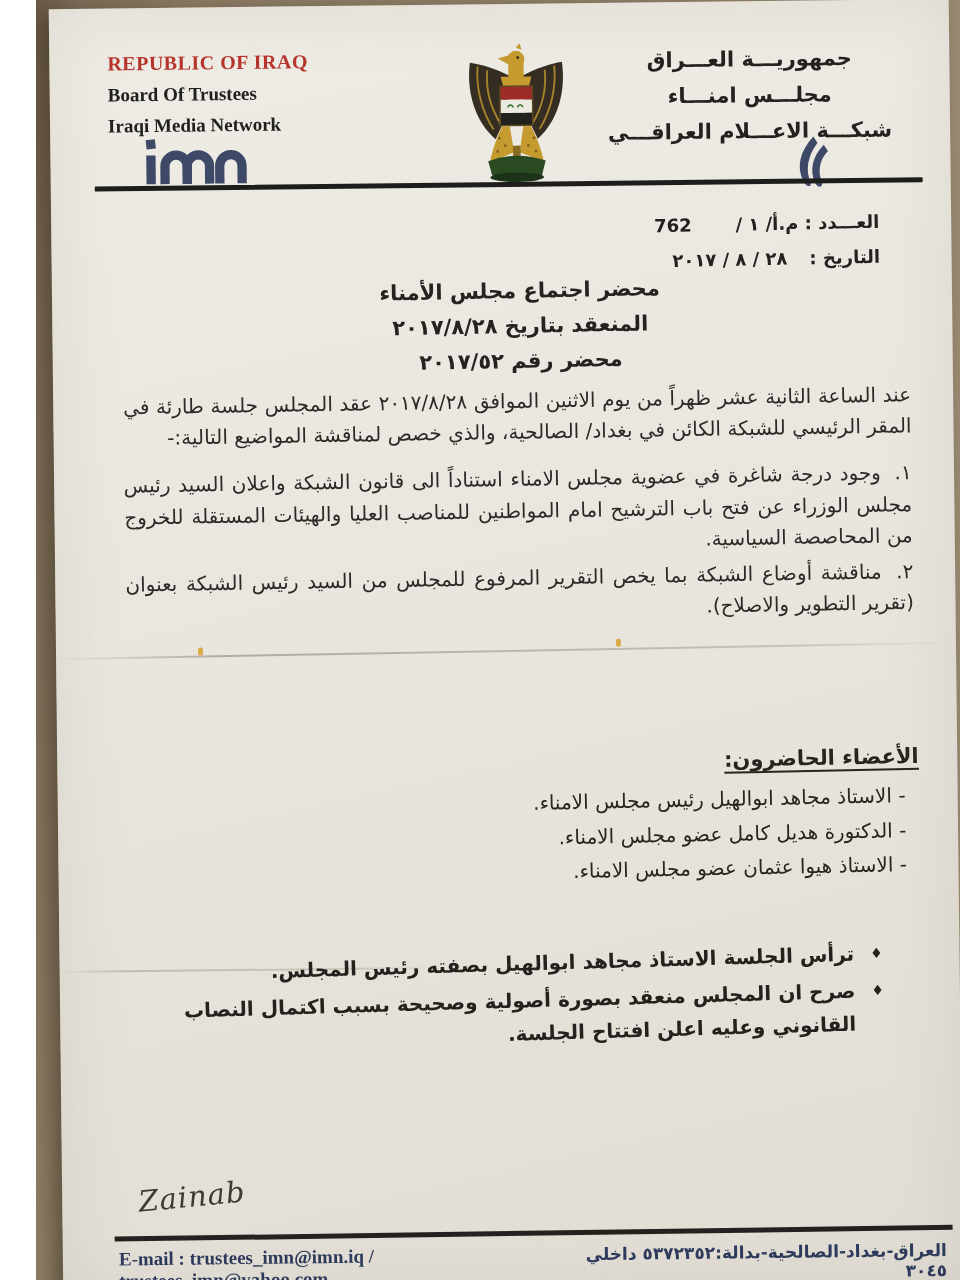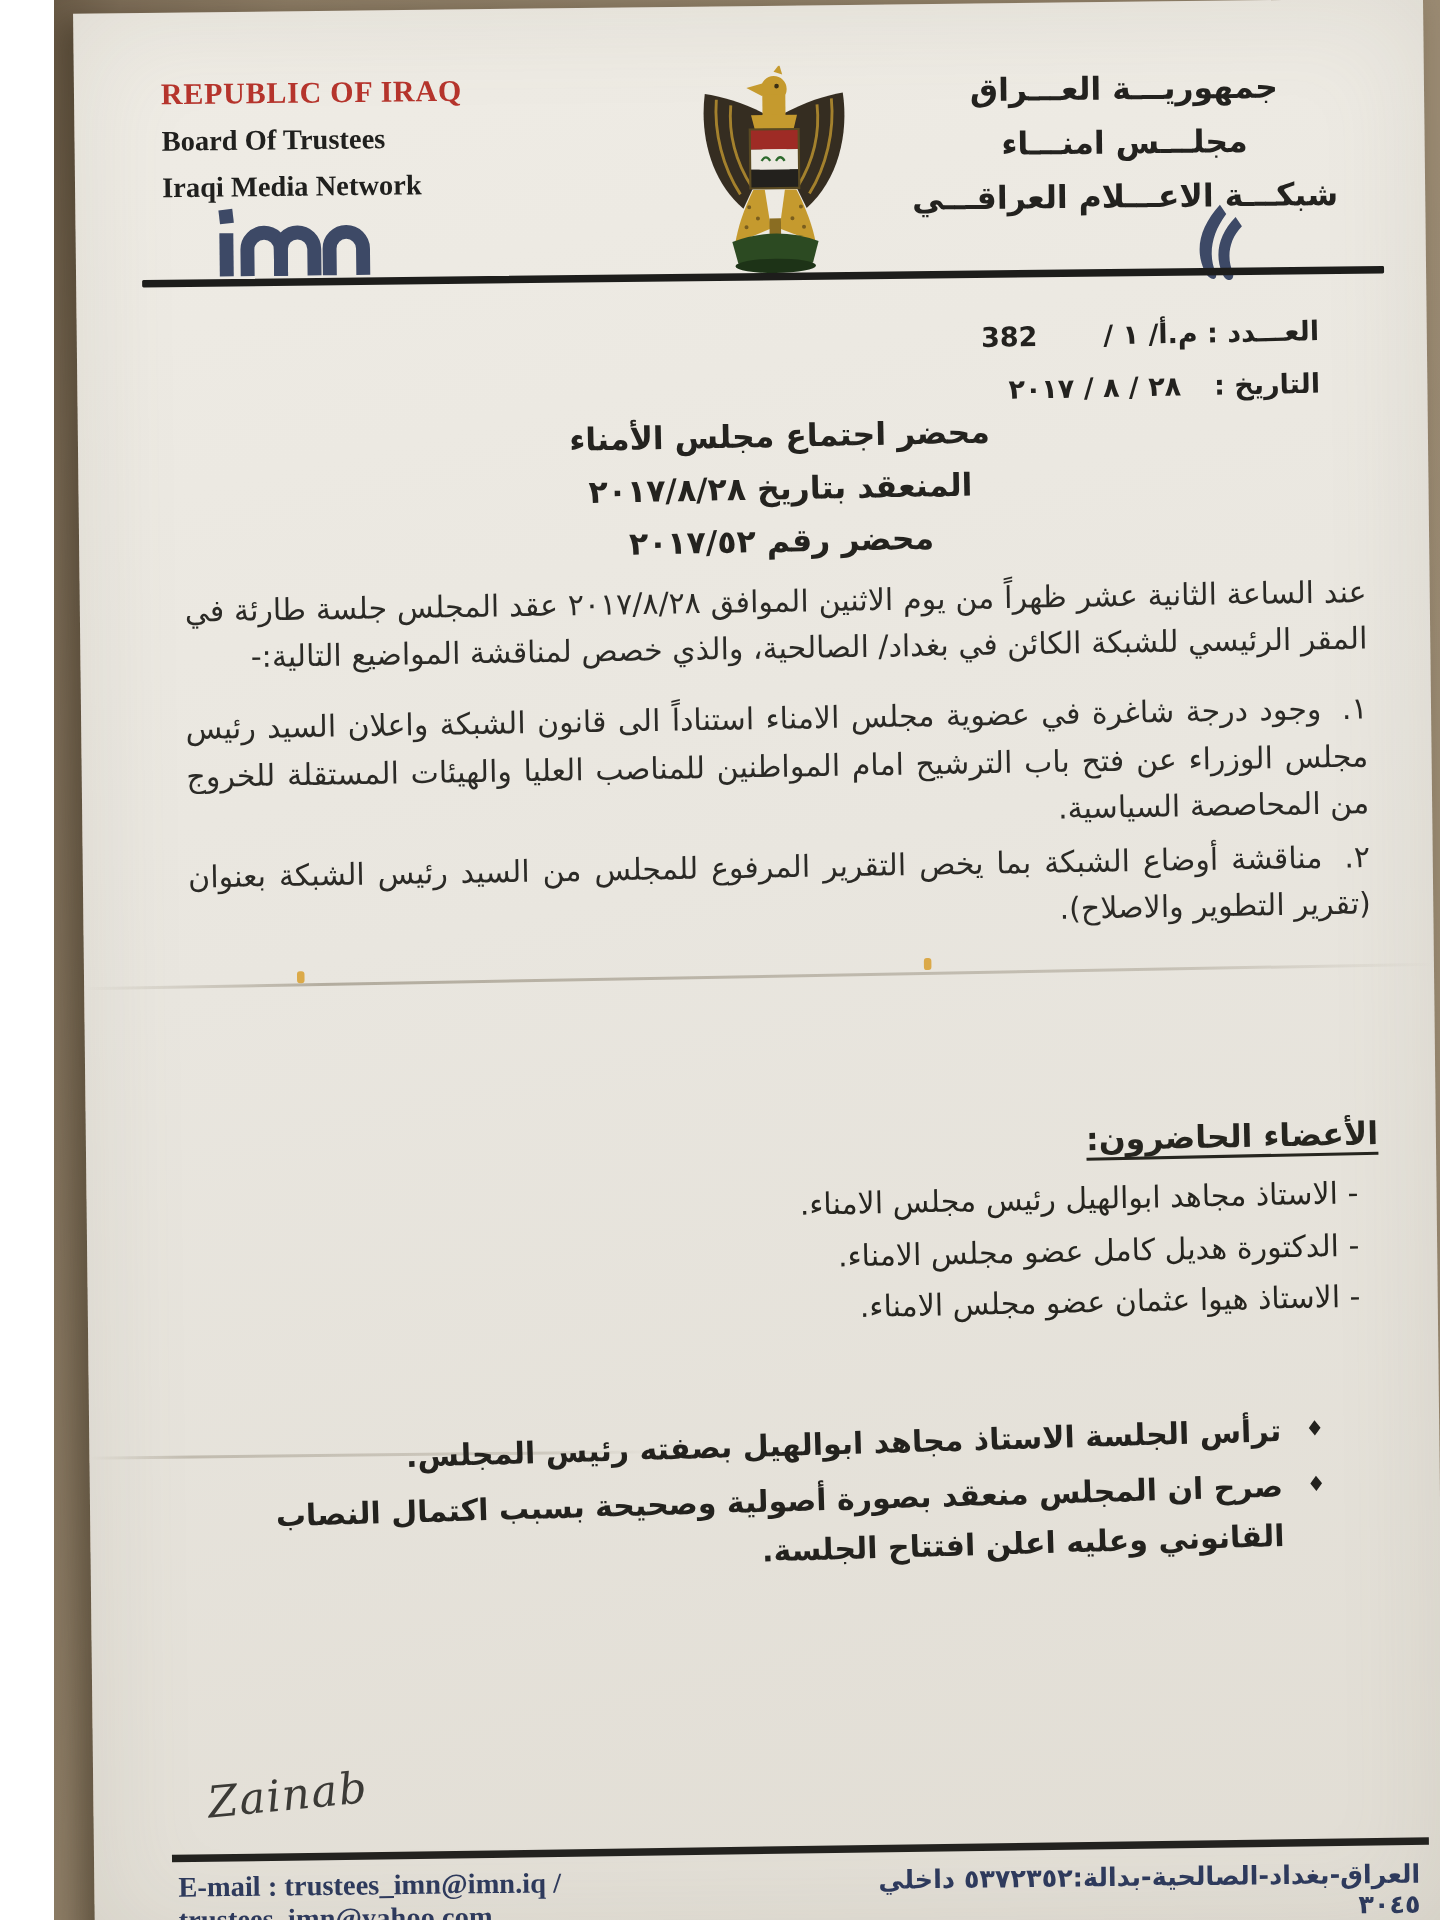--- a/index.html
+++ b/index.html
@@ -133,21 +133,21 @@
         <path d="M24,2 C11,16 7,31 14,45 C16,50 22,52 21,46 C16,35 18,21 28,8 Z" fill="#3d4966"></path>
         <path d="M34,10 C23,21 20,34 25,46 C27,52 33,52 32,46 C28,37 29,25 38,16 Z" fill="#3d4966"></path>
       </svg>
     </div>
 
     <div class="rule-top"></div>
 
     <div class="ref">
       <div class="row g1">
         <span>العـــدد : م.أ/ ١ /</span>
-        <span>382</span>
+        <span>762</span>
       </div>
       <div class="row g2">
         <span>التاريخ :</span>
         <span>٢٨  /  ٨  / ٢٠١٧</span>
       </div>
     </div>
 
     <div class="title">
       <div>محضر اجتماع مجلس الأمناء</div>
       <div>المنعقد بتاريخ ٢٠١٧/٨/٢٨</div>

